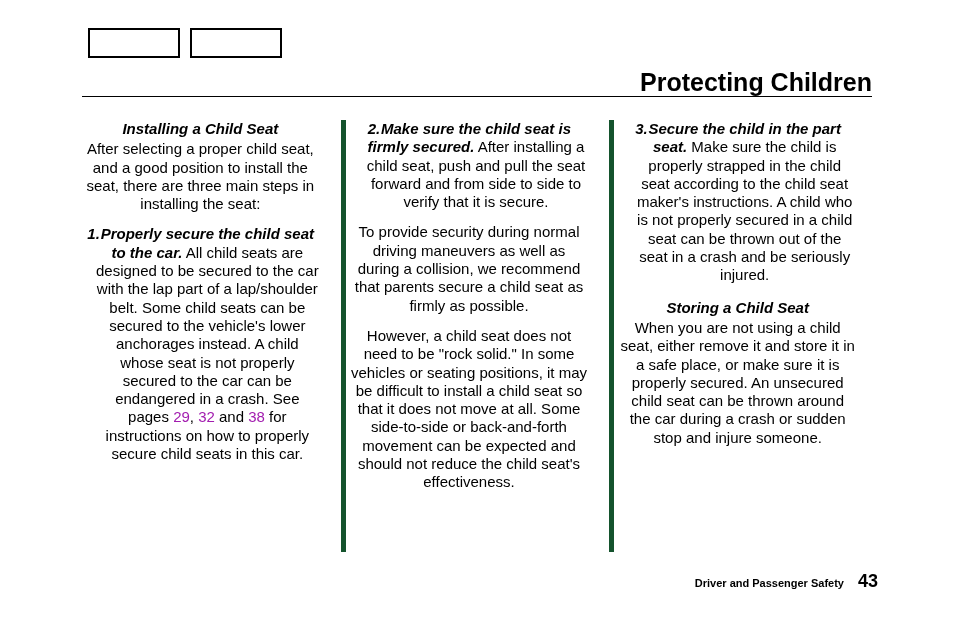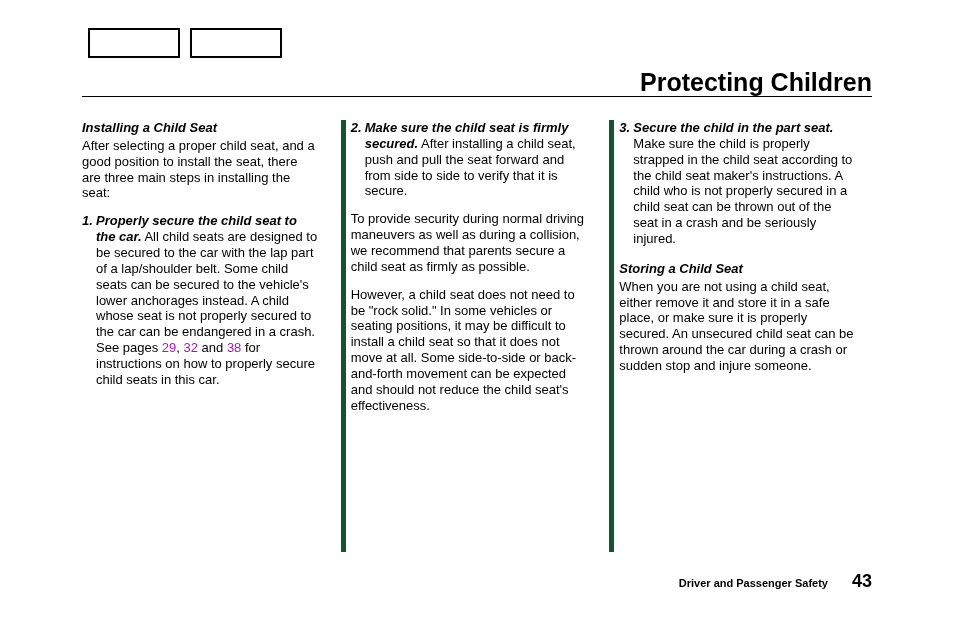--- a/index.html
+++ b/index.html
@@ -44,22 +44,23 @@
     position: absolute;
     top: 120px;
     left: 82px;
     right: 82px;
     bottom: 78px;
     display: flex;
   }
   .col {
     flex: 1;
     padding-right: 16px;
-    font-size: 13px;
+    font-size: 15px;
     line-height: 1.22;
+    text-align: center;
   }
   .col + .col {
     border-left: 5px solid #14532d;
     padding-left: 5px;
     margin-left: 6px;
   }
   .subhead {
     font-weight: bold;
     font-style: italic;
     margin-bottom: 2px;
@@ -82,24 +83,24 @@
     font-weight: bold;
     font-style: italic;
   }
   .link {
     color: #a21caf;
     cursor: pointer;
   }
   .footer {
     position: absolute;
     bottom: 38px;
-    right: 82px;
+    right: 76px;
     display: flex;
     align-items: baseline;
-    gap: 24px;
+    gap: 14px;
     justify-content: flex-end;
   }
   .footer-label {
     font-size: 11px;
     font-weight: bold;
   }
   .footer-pg {
     font-size: 18px;
     font-weight: bold;
   }

